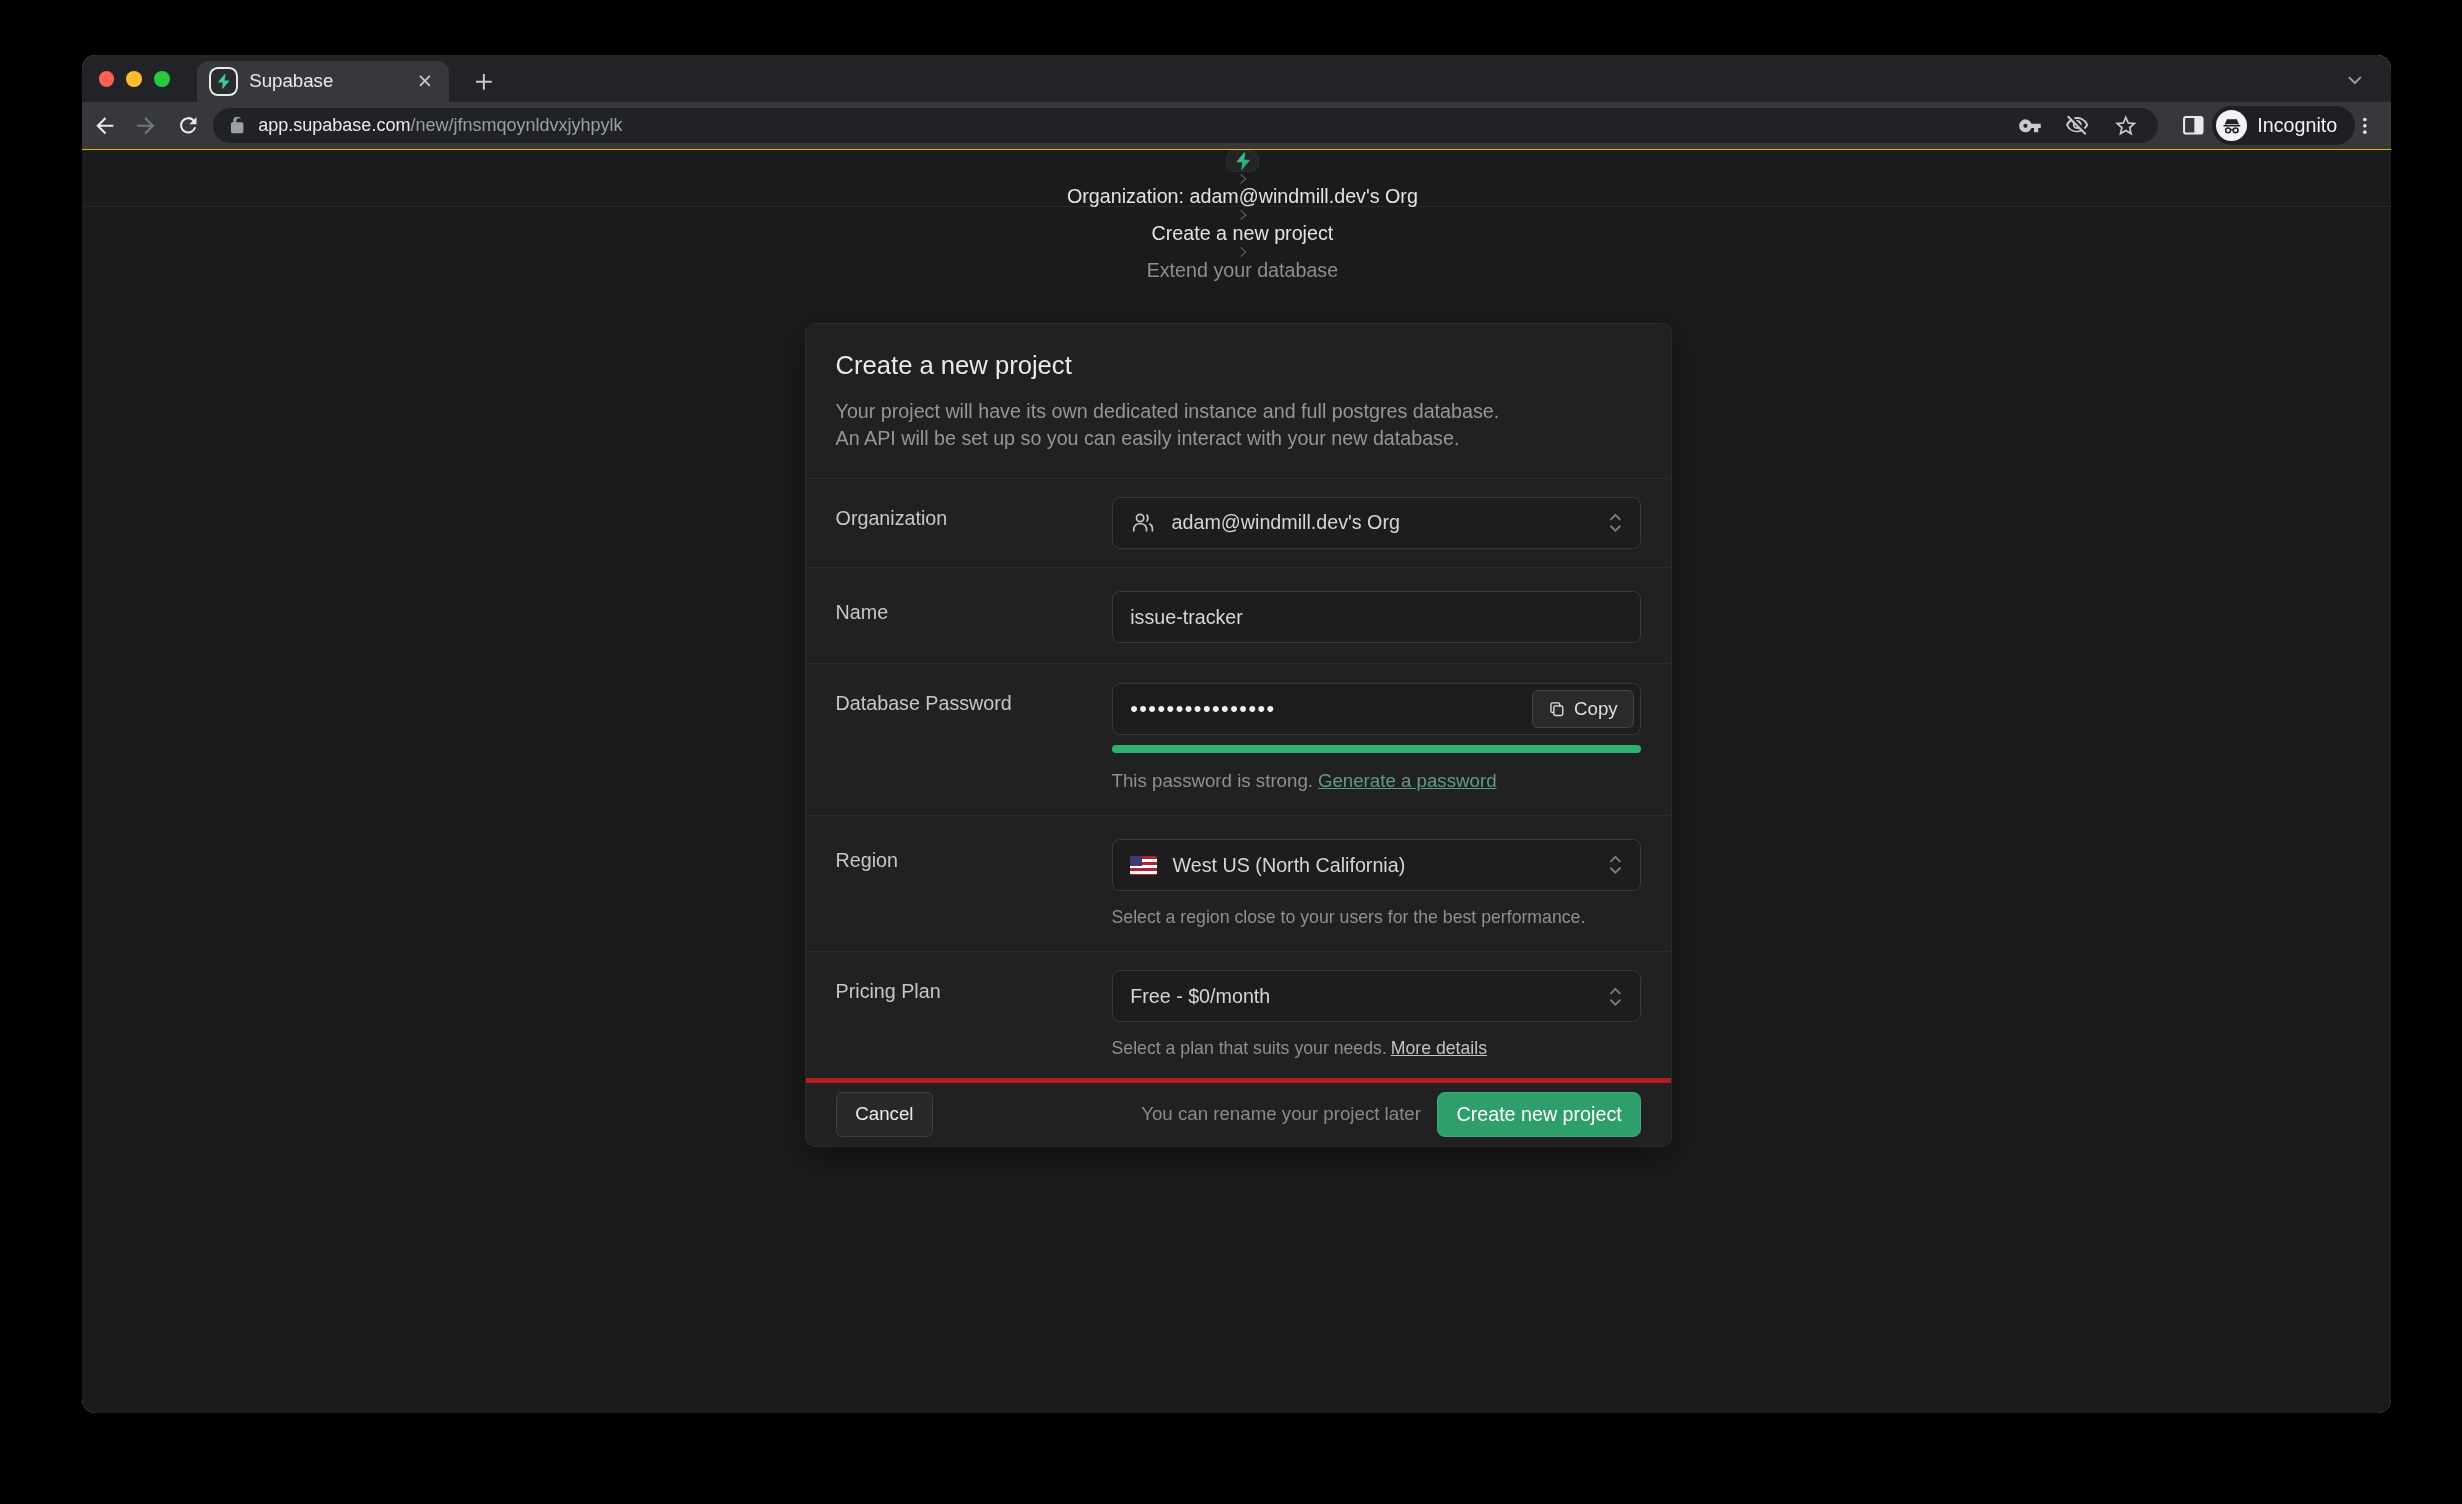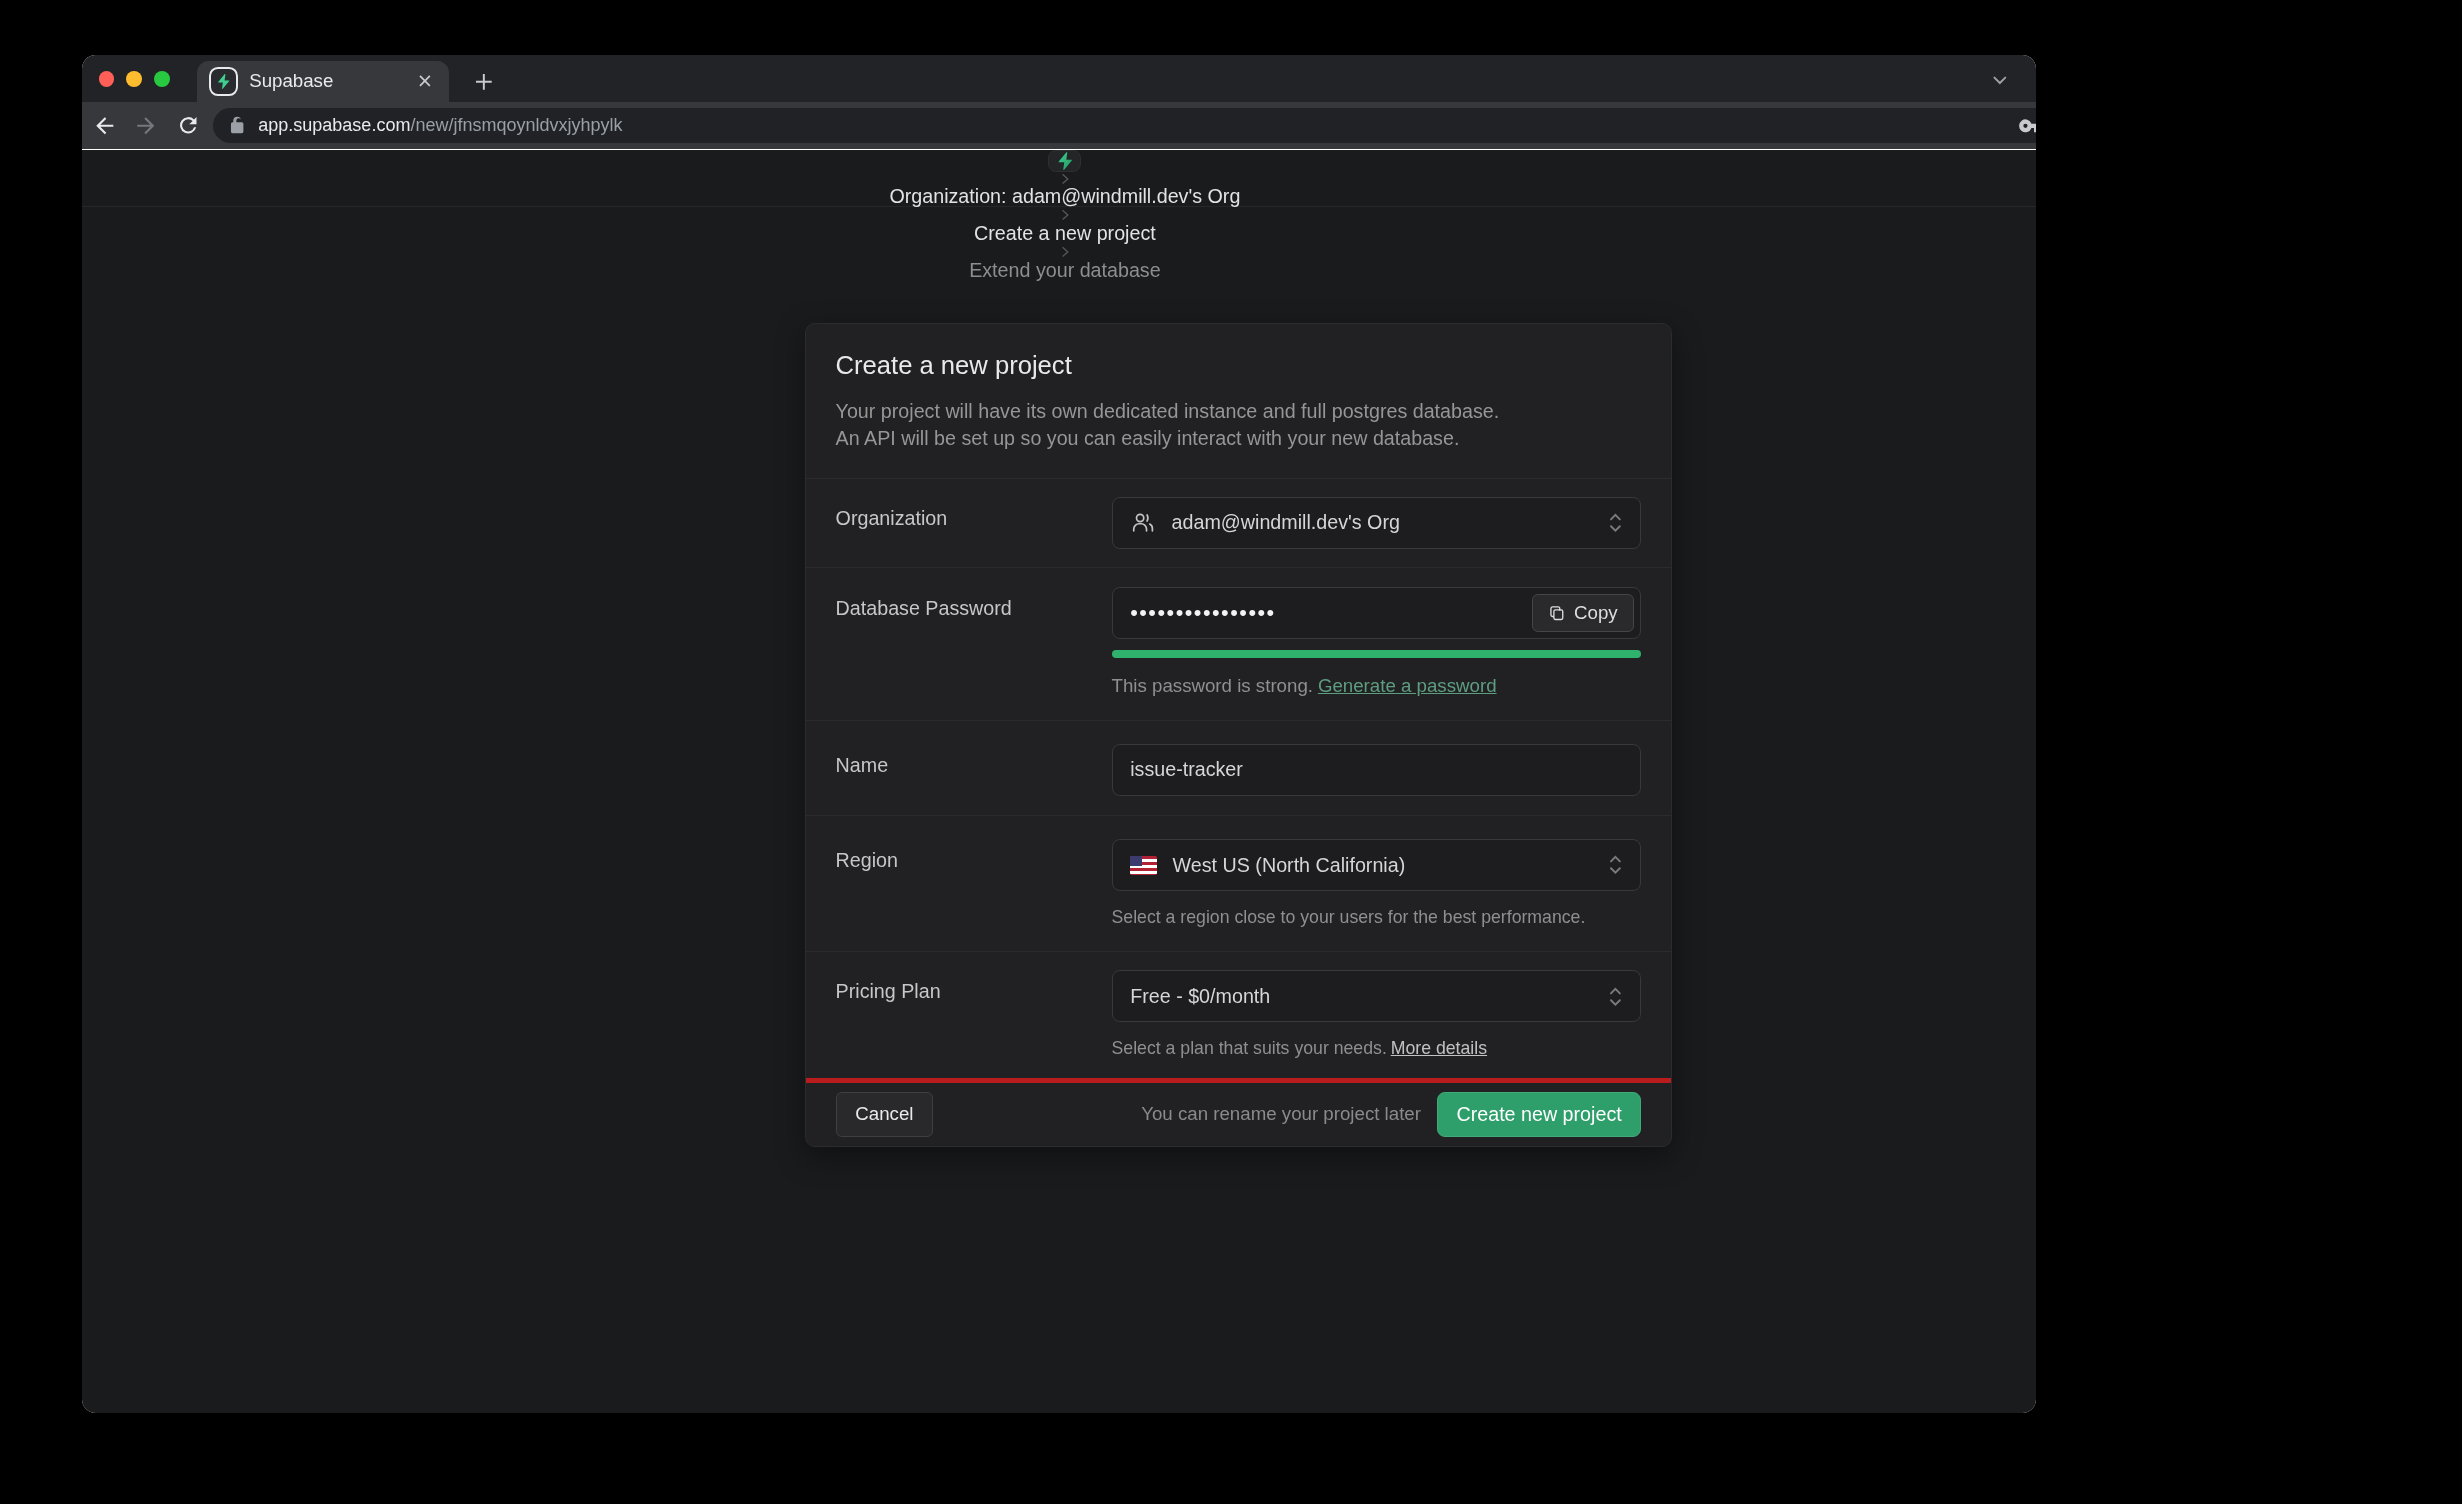--- a/index.html
+++ b/index.html
@@ -1,18 +1,18 @@
 <!DOCTYPE html>
 <html style="--accent: #3ecf8e; --button-green: #2e9e6b; --strength-green: #2fb26c; --tab-red: #ff5f57; --tab-yellow: #febc2e; --tab-green: #28c840;"><head>
 <meta charset="utf-8">
 <style>
   * { margin:0; padding:0; box-sizing:border-box; }
   html,body { width:2463px; height:1504px; background:#000; font-family:"Liberation Sans", sans-serif; }
-  .window { position:absolute; left:82px; top:55px; width:1954px; height:1358px;
-            border-radius:13.8px; overflow:hidden; background:#ffffff; }
+  .window { position:absolute; left:82px; top:55px; width:2309px; height:1358px;
+            border-radius:13.8px; overflow:hidden; background:#eab308; }
 
   
   .tabstrip { position:relative; height:47px; background:#222327; }
   .traffic { position:absolute; top:15.8px; width:15.8px; height:15.8px; border-radius:50%; }
   .t-red    { left:16.7px; background:var(--tab-red); }
   .t-yellow { left:44px; background:var(--tab-yellow); }
   .t-green  { left:72px; background:var(--tab-green); }
   .tab { position:absolute; left:115px; top:5.9px; width:252px; height:41px; background:#37383c;
          border-radius:11.8px 11.8px 0 0; display:flex; align-items:center; padding:0 11.8px; }
   .favicon { width:29.6px; height:29.6px; border:2.5px solid #e8eaed; border-radius:8.9px;
@@ -244,45 +244,45 @@
             <span class="updown">
               <svg width="14.8" height="25.6" viewBox="0 0 15 26" fill="none" stroke="#7a7a7a" stroke-width="2" stroke-linecap="round">
                 <path d="M3 9.5 7.5 5 12 9.5"></path>
                   <path d="M3 16.5 7.5 21 12 16.5"></path>
               </svg>
             </span>
           </div>
         </div>
       </div>
 
+      <div class="row name">
+        <div class="label-col">Name</div>
+        <div class="control-col">
+          <div class="field">
+            <span>issue-tracker</span>
+          </div>
+        </div>
+      </div>
+
       <div class="row pw">
         <div class="label-col">Database Password</div>
         <div class="control-col">
           <div class="field pw-field">
             <span class="dots">••••••••••••••••</span>
             <button class="copy-btn">
               <svg width="17.7" height="17.7" viewBox="0 0 24 24" fill="none" stroke="#dedede" stroke-width="1.8">
                 <rect x="8" y="8" width="12" height="13" rx="2"></rect>
                 <path d="M16 8V5a2 2 0 0 0-2-2H6a2 2 0 0 0-2 2v9a2 2 0 0 0 2 2h2" transform="translate(0 1)"></path>
               </svg>
               <span>Copy</span>
             </button>
           </div>
           <div class="strength"></div>
           <div class="pw-helper">
             <span>This password is strong.</span><a>Generate a password</a>
-          </div>
-        </div>
-      </div>
-
-      <div class="row name">
-        <div class="label-col">Name</div>
-        <div class="control-col">
-          <div class="field">
-            <span>issue-tracker</span>
           </div>
         </div>
       </div>
 
       <div class="row region">
         <div class="label-col">Region</div>
         <div class="control-col">
           <div class="field">
             <span class="flag">
                 <span class="canton"></span>

